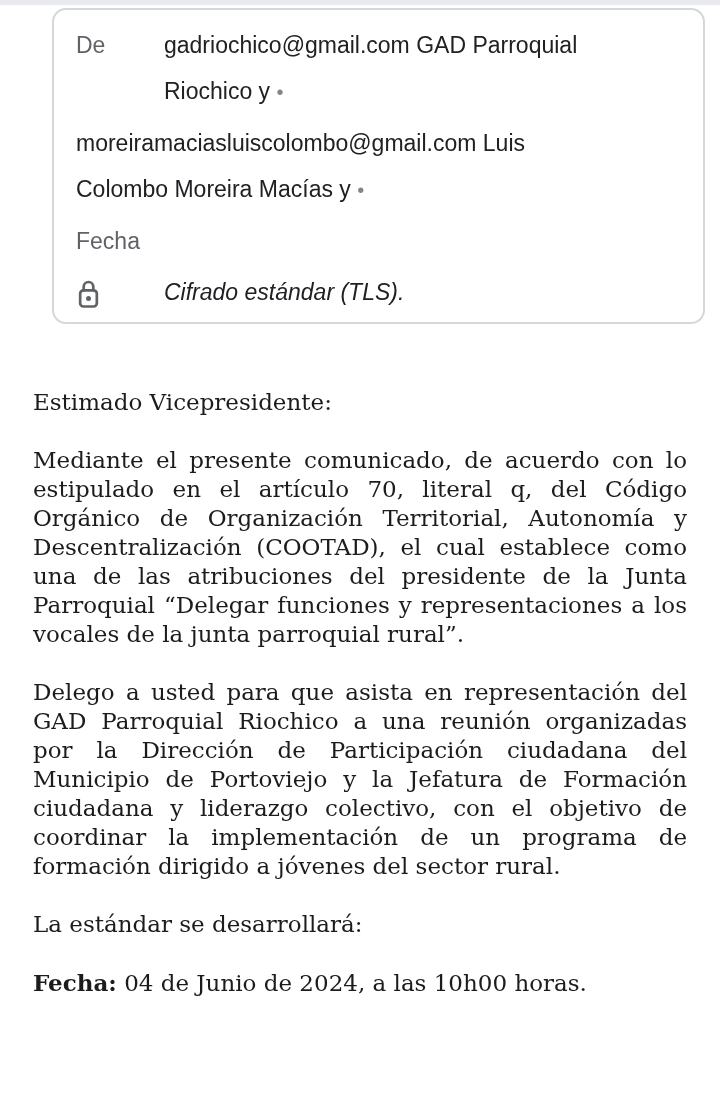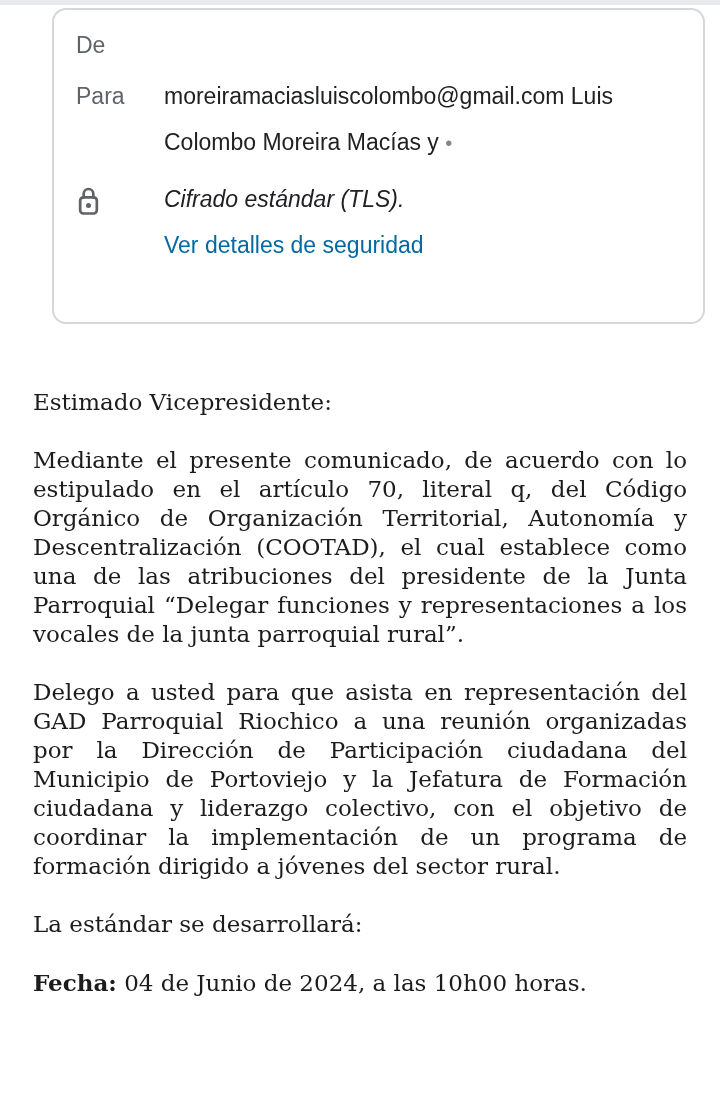--- a/index.html
+++ b/index.html
@@ -73,28 +73,29 @@
 </style>
 </head>
 <body>
 
 <div class="top-strip"></div>
 
 <div class="details-card">
 
   <div class="meta-row">
     <div class="meta-label">De</div>
+    <div class="meta-value"><span>gadriochico@gmail.com GAD Parroquial Riochico y</span> <span class="meta-dot">•</span></div>
   </div>
 
   <div class="meta-row">
-    <div class="meta-label">Para</div>
     <div class="meta-value"><span>moreiramaciasluiscolombo@gmail.com Luis Colombo Moreira Macías y</span> <span class="meta-dot">•</span></div>
   </div>
 
   <div class="meta-row">
+    <div class="meta-label">Fecha</div>
   </div>
 
   <div class="meta-row">
     <div class="lock-cell">
       <svg width="25" height="37" viewBox="0 0 24 32" aria-hidden="true">
         <path d="M7.4 12 V8.6 a4.6 4.6 0 0 1 9.2 0 V12" fill="none" stroke="#5f6368" stroke-width="2.6" stroke-linecap="round"></path>
         <rect x="4" y="12" width="16" height="15.5" rx="3.2" fill="none" stroke="#5f6368" stroke-width="2.6"></rect>
         <circle cx="12" cy="19.8" r="2.4" fill="#5f6368"></circle>
       </svg>
     </div>

